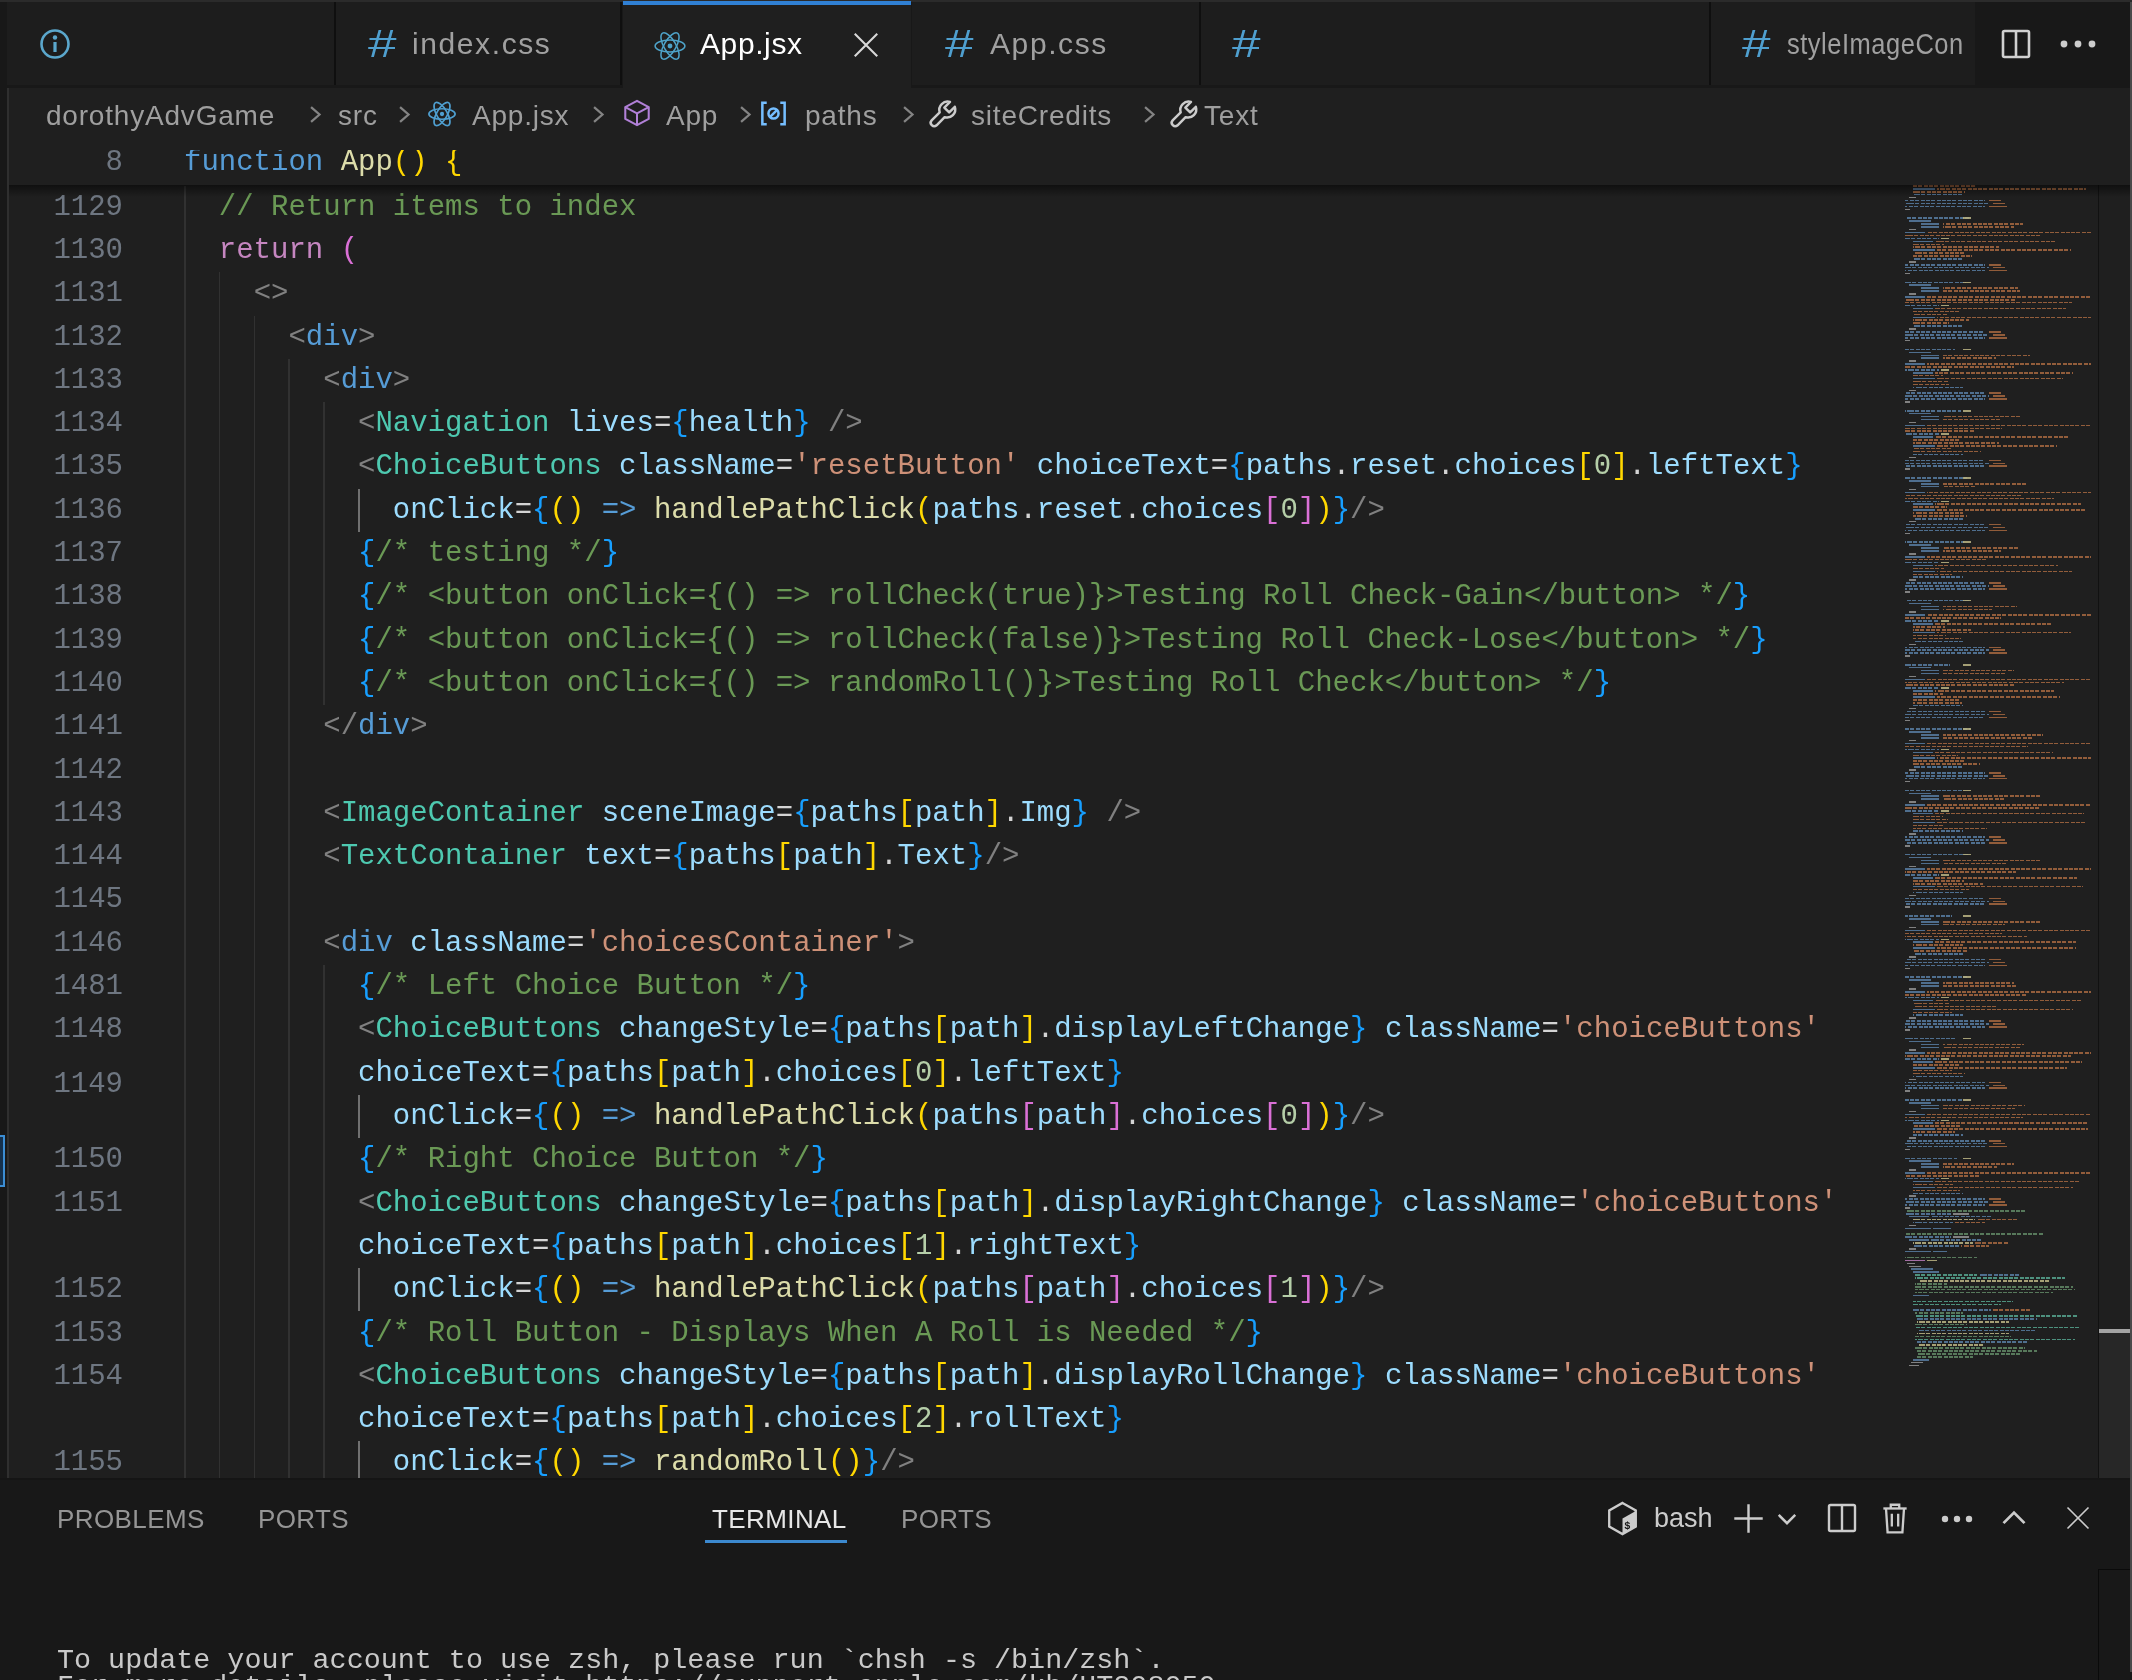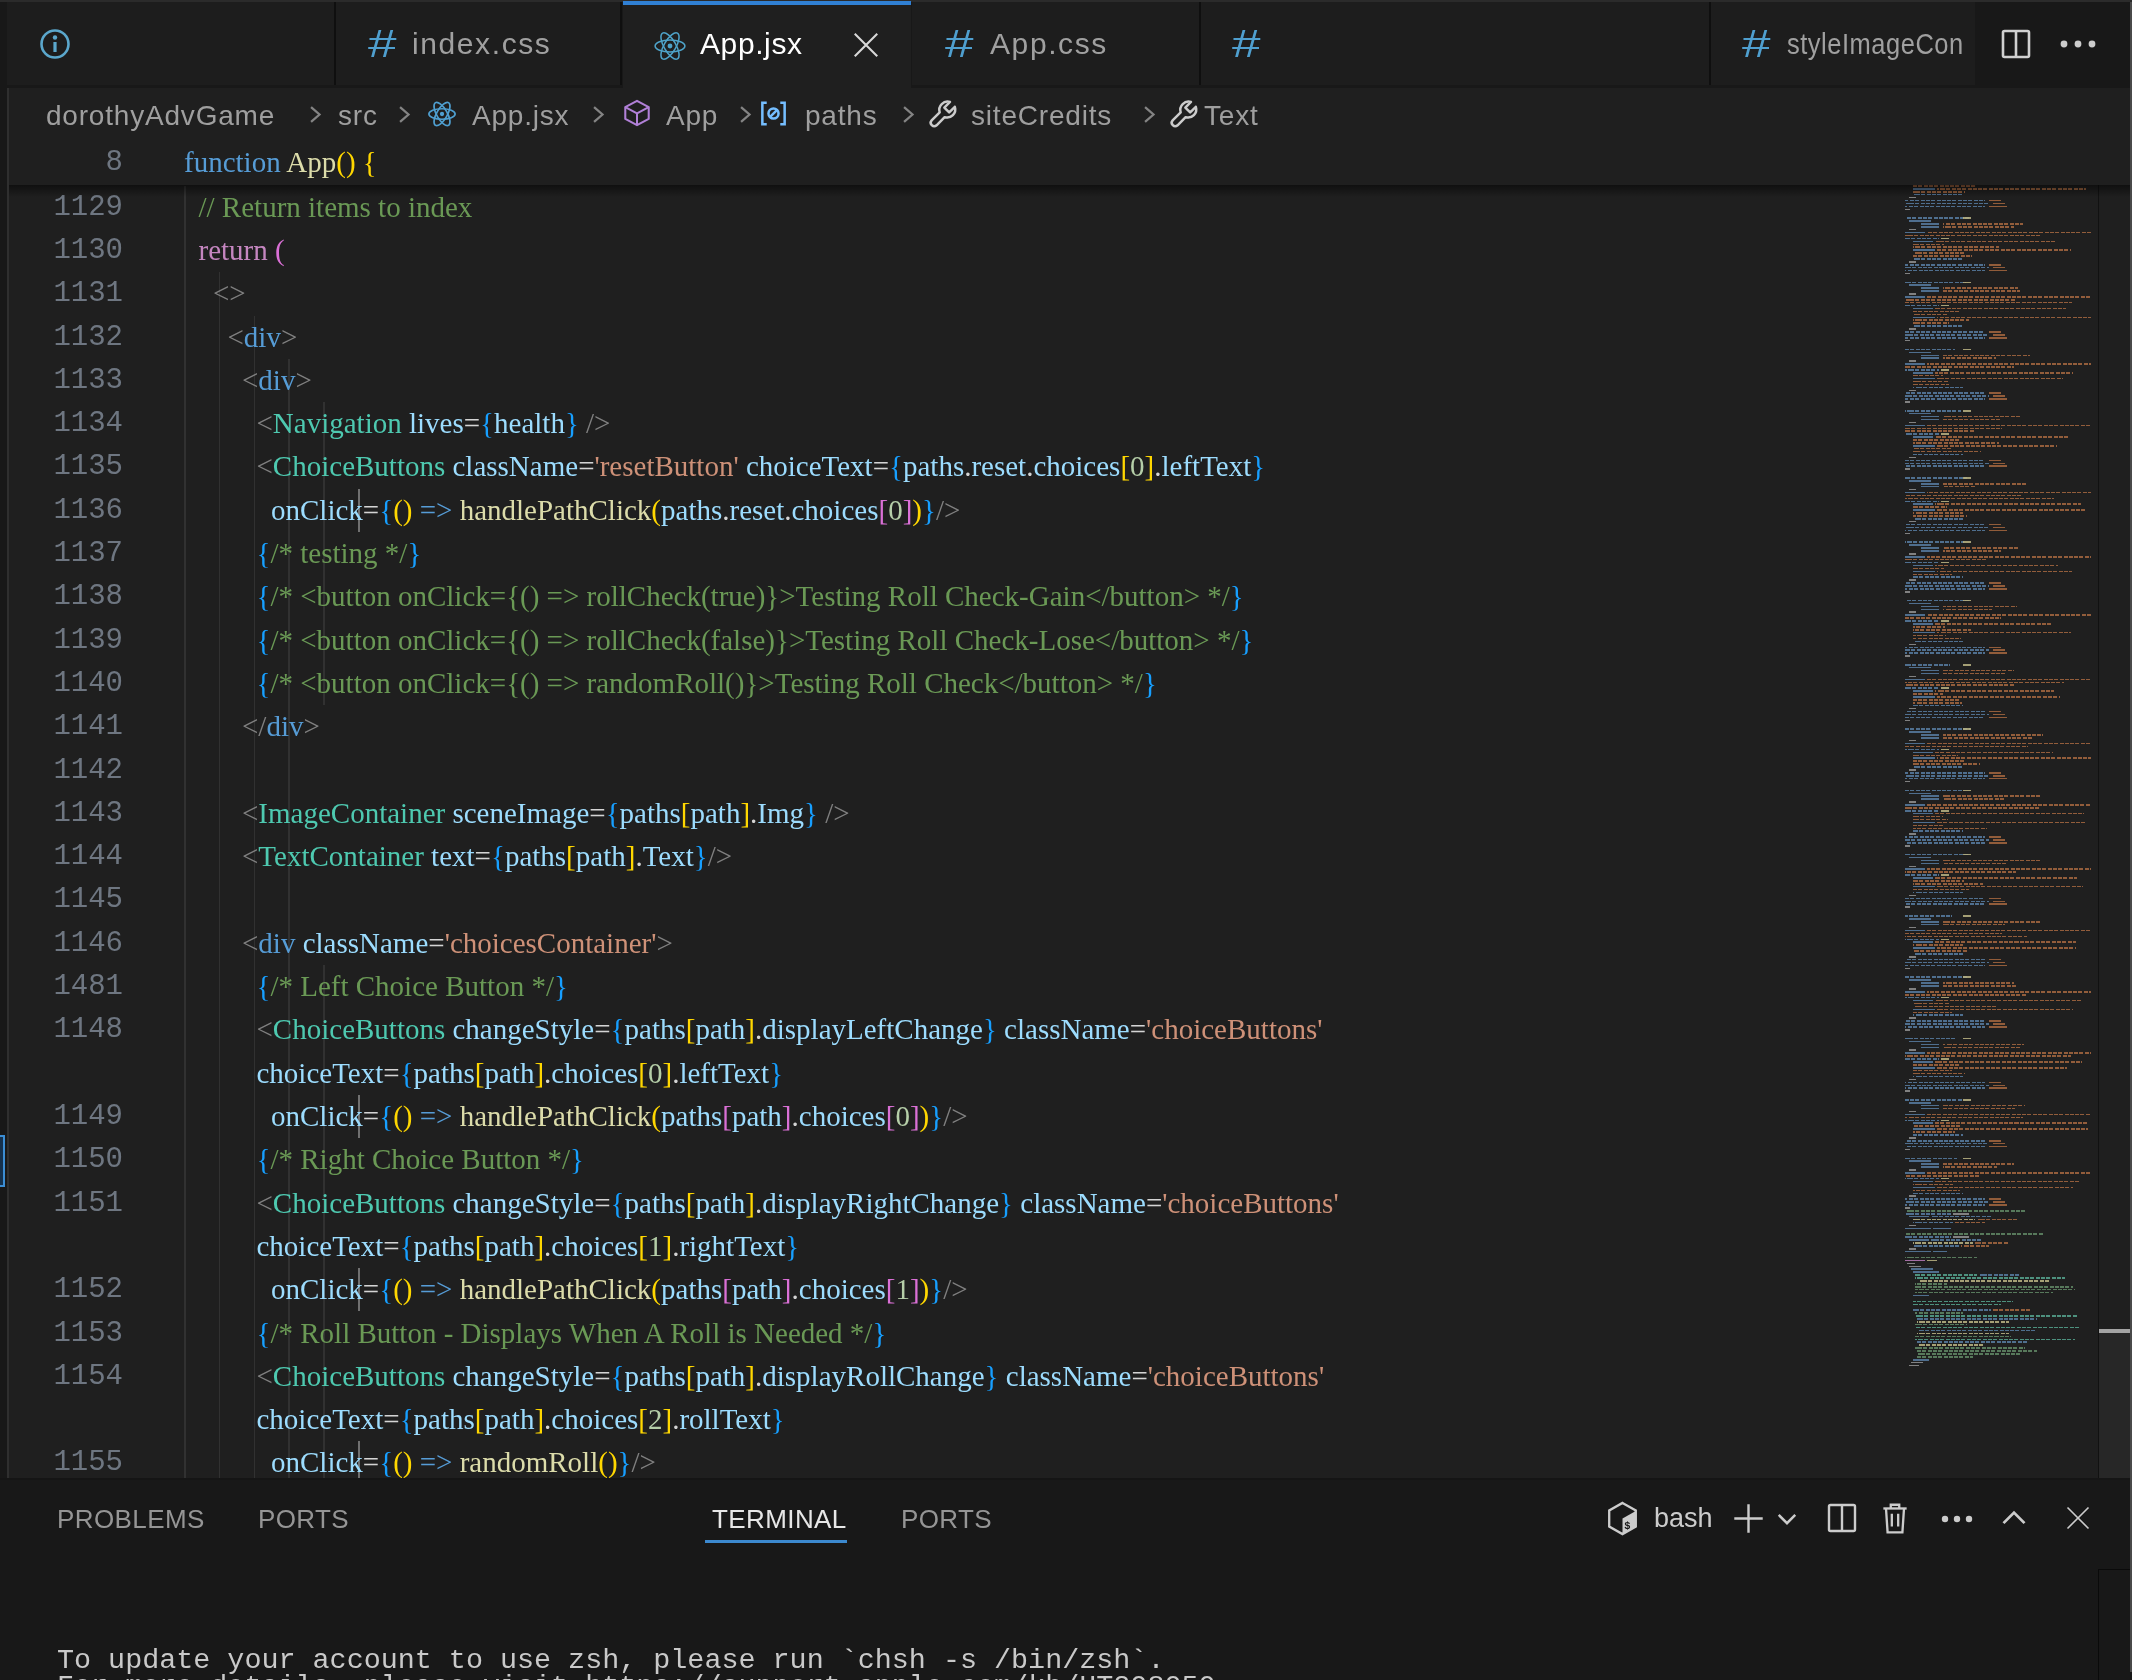--- a/index.html
+++ b/index.html
@@ -27,21 +27,21 @@
 .r{color:#C586C0}
 
 .g1{color:#FFD700}
 
 .g2{color:#DA70D6}
 
 .g3{color:#179FFF}
 
 
 .row{position:absolute;left:184px;height:43.3px;line-height:43.3px;white-space:pre;
-     font-family:Liberation Serif, serif;font-size:29px;color:#d4d4d4}
+     font-family:Liberation Mono, monospace;font-size:29px;color:#d4d4d4}
 .lnr{position:absolute;left:0;width:123px;height:43.3px;line-height:43.3px;text-align:right;
      font-family:"Liberation Mono",monospace;font-size:29px;color:#6e7681;padding-right:0}
 .term{position:absolute;left:57px;white-space:pre;font-family:"Liberation Mono",monospace;
       font-size:28.4px;color:#c9c9c9;line-height:34.3px}
 .tabtxt{position:absolute;font-size:30px;color:#a0a0a0;line-height:84px;height:84px;letter-spacing:0.6px}
 .bc{position:absolute;font-size:28px;color:#9f9f9f;top:85px;line-height:62px;height:62px;letter-spacing:0.8px}
 .ptab{position:absolute;top:1486px;height:66px;line-height:66px;font-size:26px;color:#959595;letter-spacing:0.4px}
 </style></head><body>
 <div id="page">
 
@@ -201,21 +201,21 @@
 <div class="lnr" style="top:618.6px">1139</div>
 <div class="lnr" style="top:661.9px">1140</div>
 <div class="lnr" style="top:705.2px">1141</div>
 <div class="lnr" style="top:748.5px">1142</div>
 <div class="lnr" style="top:791.8px">1143</div>
 <div class="lnr" style="top:835.1px">1144</div>
 <div class="lnr" style="top:878.4px">1145</div>
 <div class="lnr" style="top:921.7px">1146</div>
 <div class="lnr" style="top:965.0px">1481</div>
 <div class="lnr" style="top:1008.3px">1148</div>
-<div class="lnr" style="top:1095.0px">1149</div>
+<div class="lnr" style="top:1063px">1149</div>
 <div class="lnr" style="top:1138.2px">1150</div>
 <div class="lnr" style="top:1181.5px">1151</div>
 <div class="lnr" style="top:1268.2px">1152</div>
 <div class="lnr" style="top:1311.5px">1153</div>
 <div class="lnr" style="top:1354.8px">1154</div>
 <div class="lnr" style="top:1441.3px">1155</div>
 <div style="position:absolute;left:1905.0px;top:153.0px;width:58.0px;height:1.5px;background:repeating-linear-gradient(90deg,#567a9e 0px,#567a9e 4px,transparent 4px,transparent 5.3px);background-position:1px 0;opacity:0.88"></div>
         <div style="position:absolute;left:1963.0px;top:153.0px;width:8.0px;height:1.5px;background:#b8b282;opacity:0.88"></div>
         <div style="position:absolute;left:1909.0px;top:155.9px;width:22.0px;height:1.5px;background:#567a9e;opacity:0.88"></div>
         <div style="position:absolute;left:1921.0px;top:158.8px;width:18.0px;height:1.5px;background:#567a9e;opacity:0.88"></div>

